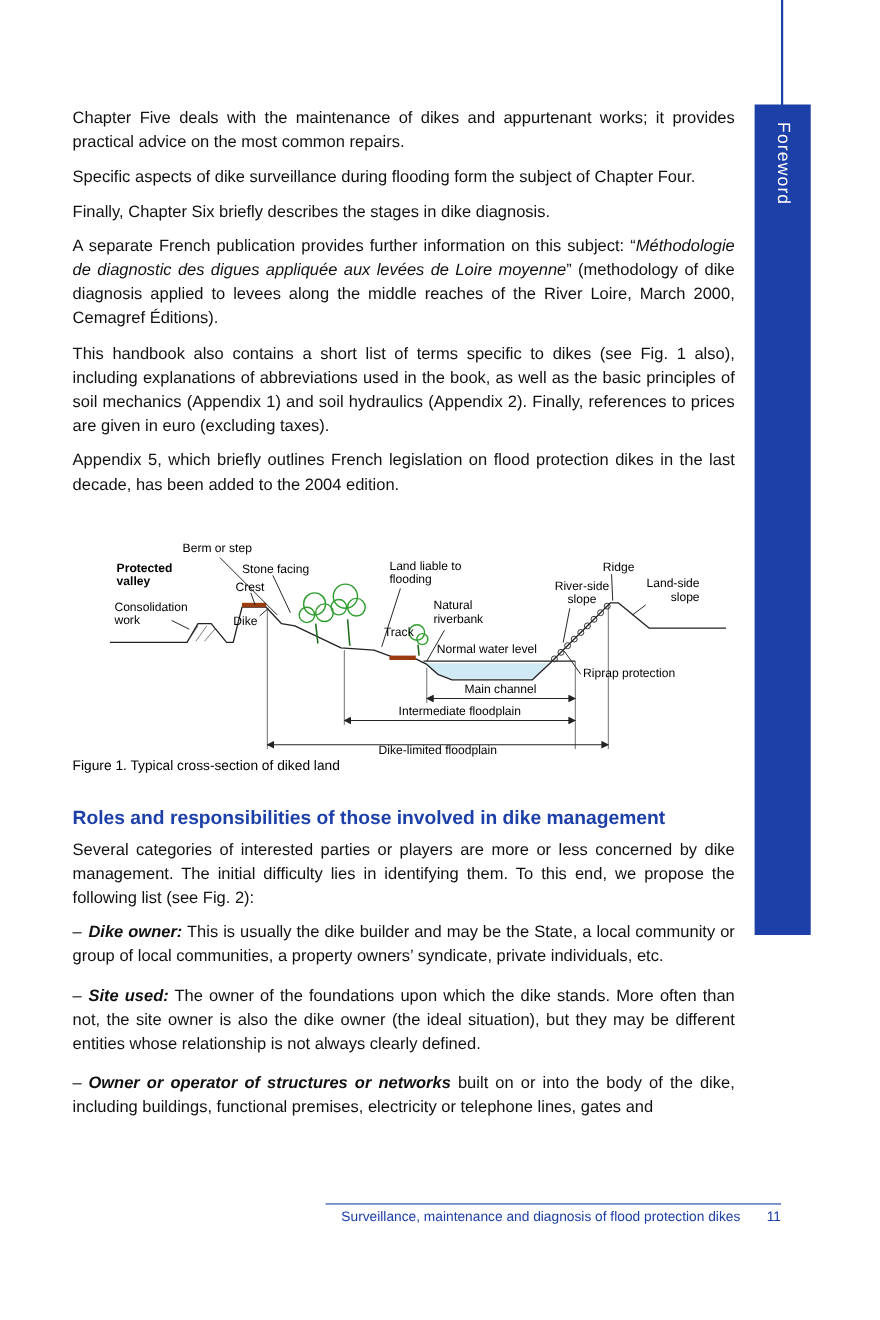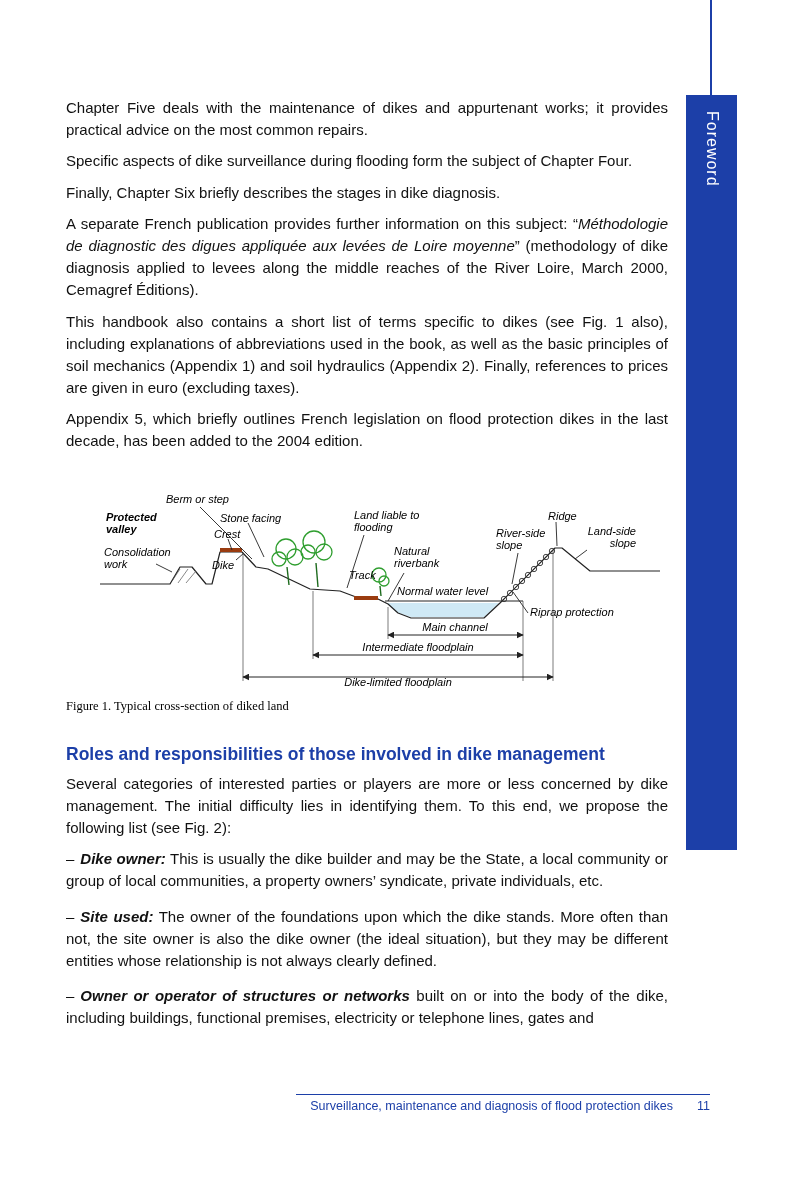--- a/index.html
+++ b/index.html
@@ -13,27 +13,27 @@
   .side-tab .vtxt{display:block;margin:16px auto 0 auto;color:#ffffff;font-size:16px;
         writing-mode:vertical-rl;letter-spacing:1px;}
   .content{position:absolute;left:66px;top:97px;width:602px;}
   .content p{margin:0 0 9px 0;font-size:15px;line-height:1.48;text-align:justify;}
   .content p em{font-style:italic;}
   .item{margin:4px 0 13px 0 !important;}
   .dash{margin-right:6px;}
   .lead{font-weight:bold;font-style:italic;}
   h2{color:var(--accent);font-size:17.5px;line-height:1.2;margin:30px 0 8px 0;font-weight:bold;}
   figure{margin:36px 0 0 0;padding:0;}
-  .fig-canvas{position:relative;width:602px;height:200px;font-style:italic;}
+  .fig-canvas{position:relative;width:602px;height:200px;}
   .fig-canvas svg{position:absolute;left:0;top:0;}
   .fl{position:absolute;font-size:11px;line-height:1.12;white-space:nowrap;color:#000;}
   .flw{white-space:normal;}
   .fl.b{font-weight:bold;}
   .fl.c{transform:translateX(-50%);}
-  figcaption{font-size:12.5px;margin-top:10px;color:#000;font-family:Liberation Serif, serif;}
+  figcaption{font-size:12.5px;color:#000;}
   .tl{fill:none;stroke:#222;stroke-width:1.2;stroke-linejoin:round;}
   .leader{stroke:#222;stroke-width:0.9;}
   .ext{stroke:#444;stroke-width:0.7;}
   .dim{stroke:#222;stroke-width:1;}
   .water{fill:var(--water);stroke:none;}
   .wline{stroke:#222;stroke-width:1;}
   .bar{fill:var(--earth);stroke:none;}
   .tree{fill:none;stroke:var(--tree);stroke-width:1.3;}
   .trunk{stroke:#1e6b1e;stroke-width:1.4;}
   .rip{fill:none;stroke:#333;stroke-width:0.9;}
@@ -130,21 +130,21 @@
           <line class="dim" x1="247" y1="166" x2="457" y2="166" marker-start="url(#arrow)" marker-end="url(#arrow)"></line>
           <line class="dim" x1="177" y1="188" x2="487" y2="188" marker-start="url(#arrow)" marker-end="url(#arrow)"></line>
         </svg>
 
         <div class="fl" style="left:100px;top:4px">Berm or step</div>
         <div class="fl flw b" style="left:40px;top:22px;width:72px">Protected valley</div>
         <div class="fl" style="left:154px;top:23px">Stone facing</div>
         <div class="fl" style="left:148px;top:39px">Crest</div>
         <div class="fl flw" style="left:288px;top:20px;width:78px">Land liable to flooding</div>
         <div class="fl" style="left:482px;top:21px">Ridge</div>
-        <div class="fl flw" style="left:430px;top:38px;width:66px;">River-side slope</div>
+        <div class="fl flw" style="left:430px;top:38px;width:66px;text-align:center">River-side slope</div>
         <div class="fl flw" style="left:506px;top:36px;width:64px;text-align:right">Land-side slope</div>
         <div class="fl flw" style="left:38px;top:57px;width:82px">Consolidation work</div>
         <div class="fl" style="left:146px;top:70px">Dike</div>
         <div class="fl flw" style="left:328px;top:56px;width:64px">Natural riverbank</div>
         <div class="fl" style="left:331px;top:96px">Normal water level</div>
         <div class="fl" style="left:283px;top:80px">Track</div>
         <div class="fl" style="left:464px;top:117px">Riprap protection</div>
         <div class="fl c" style="left:389px;top:132px">Main channel</div>
         <div class="fl c" style="left:352px;top:152px">Intermediate floodplain</div>
         <div class="fl c" style="left:332px;top:187px">Dike-limited floodplain</div>

